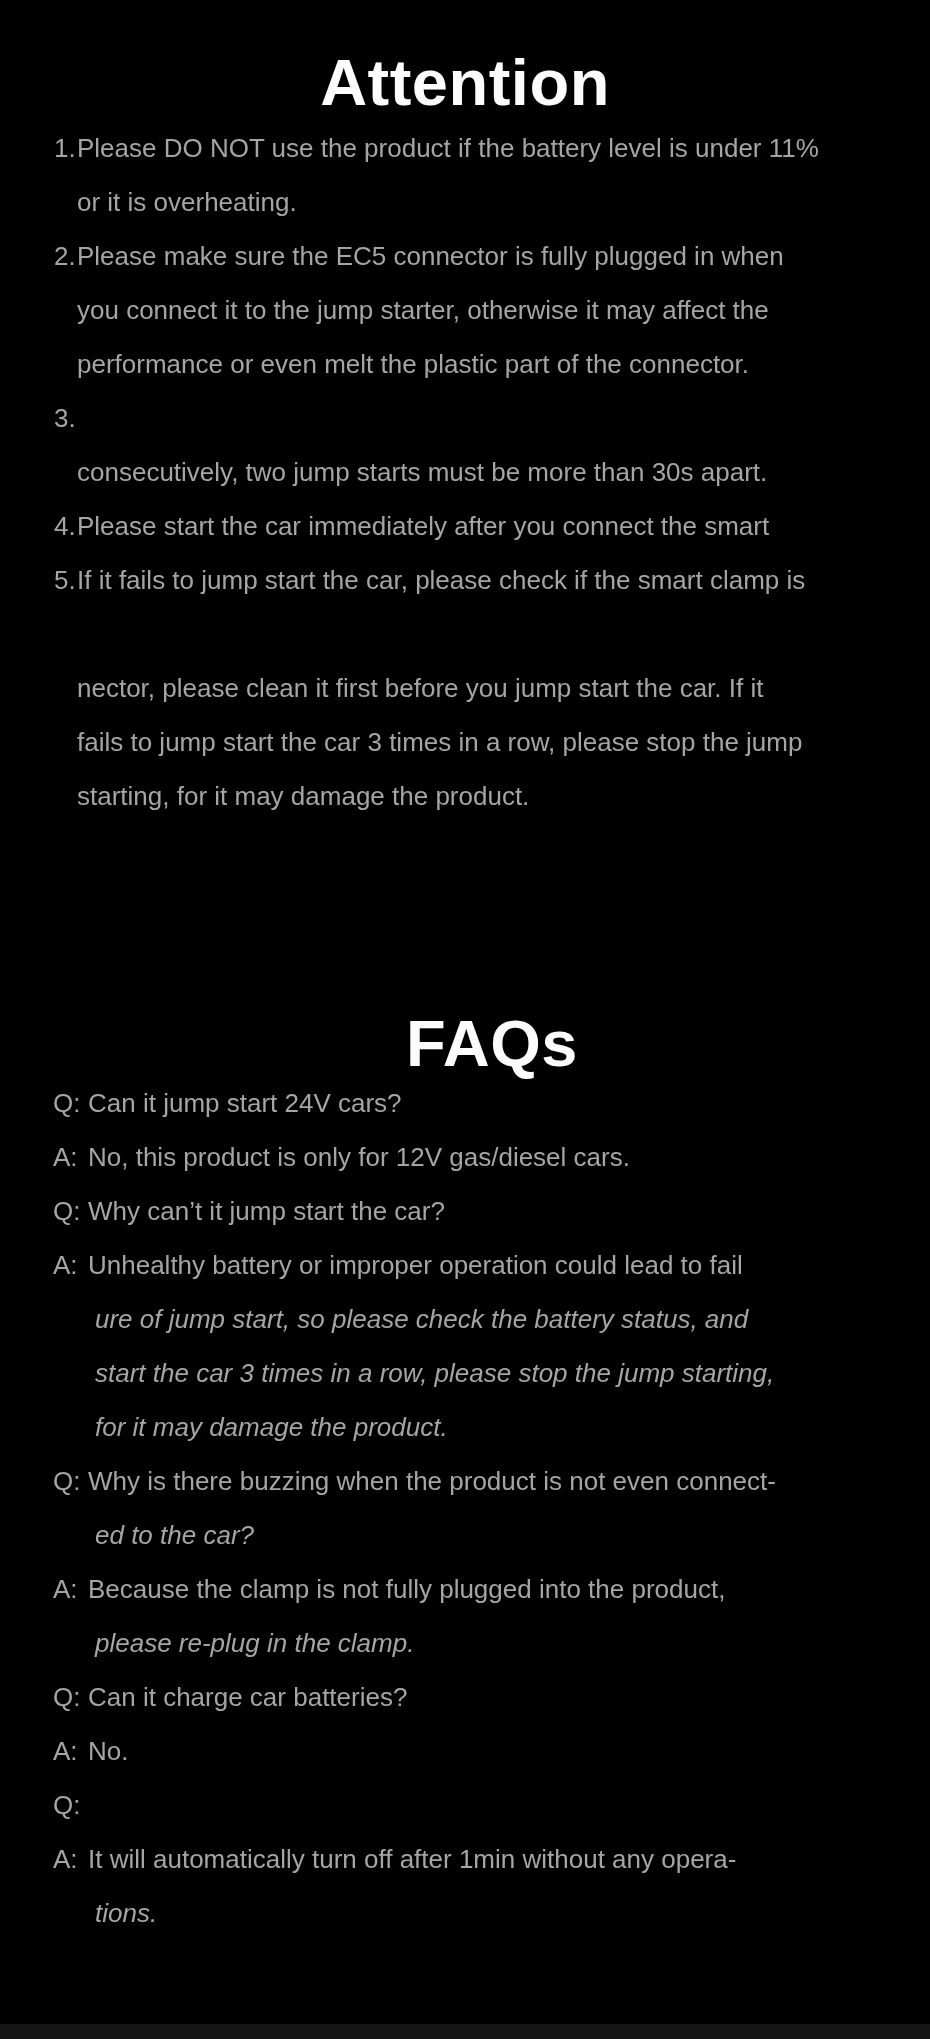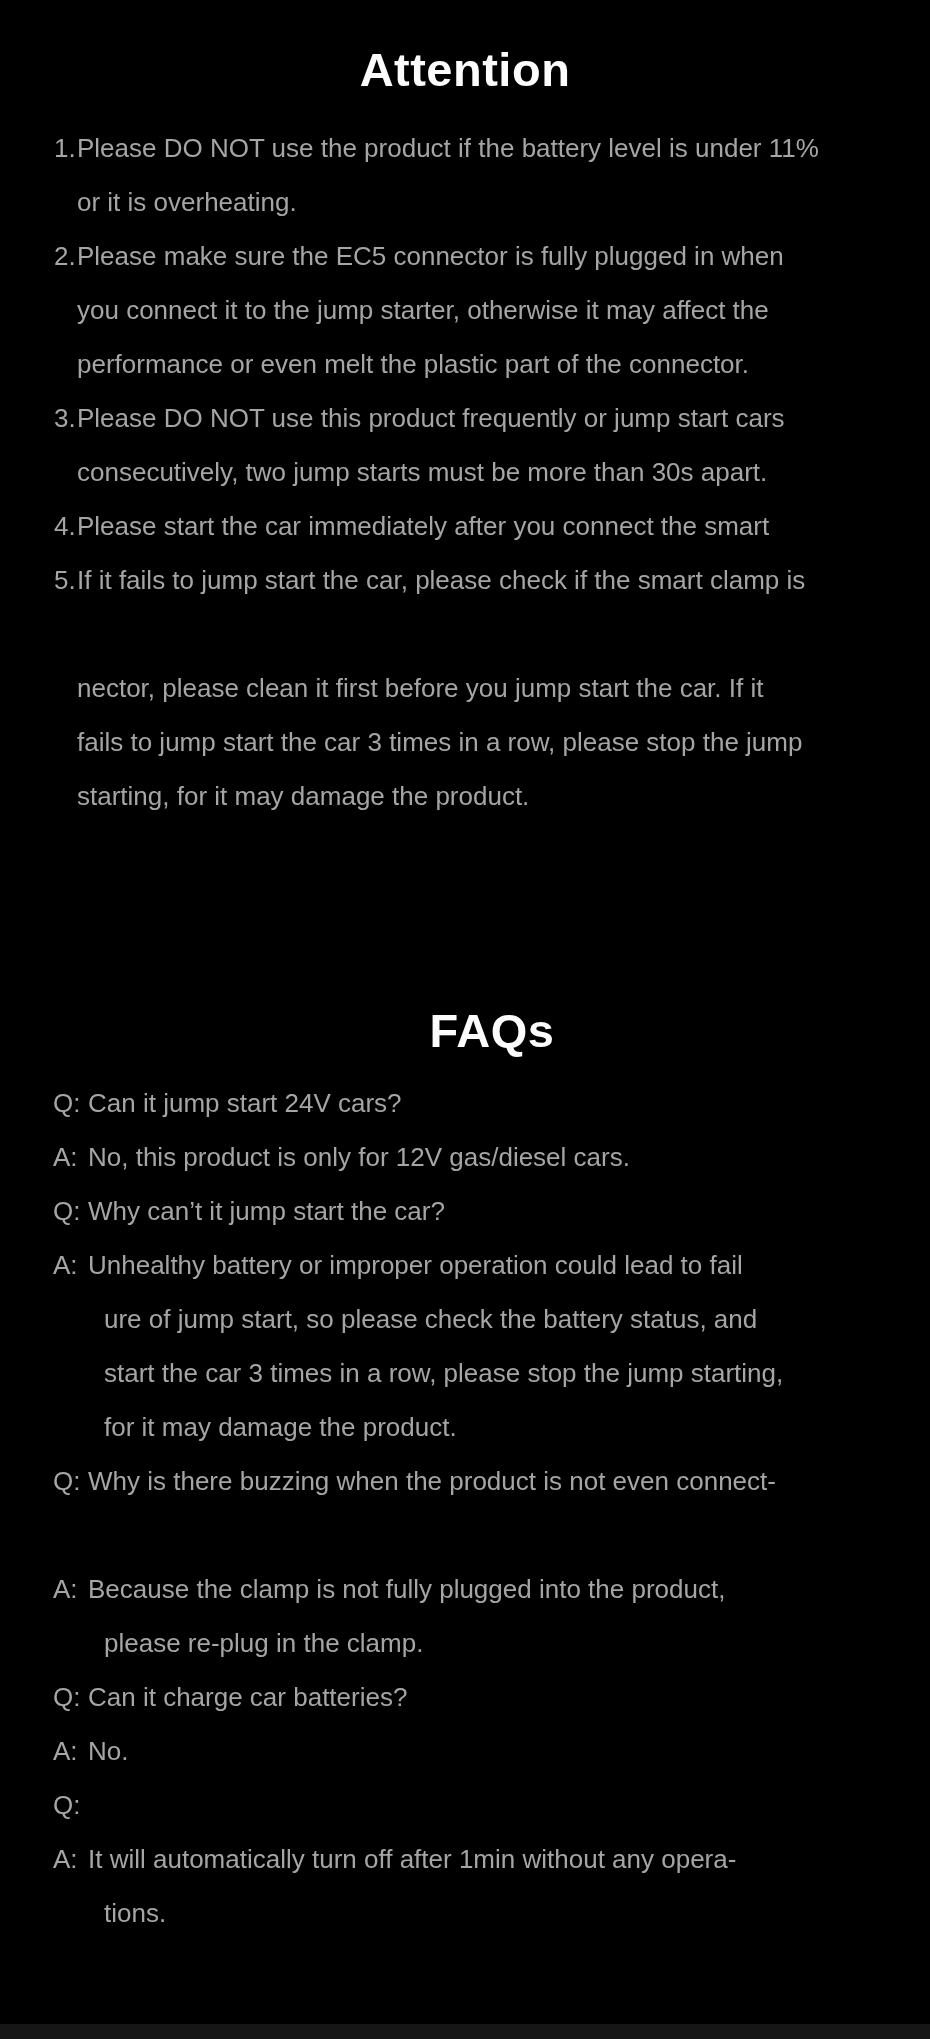--- a/index.html
+++ b/index.html
@@ -10,21 +10,21 @@
     position: relative;
     overflow: hidden;
     font-family: "Liberation Sans", sans-serif;
   }
   .section-title {
     position: absolute;
     left: 0;
     width: 930px;
     text-align: center;
     color: #fcfcfc;
-    font-size: 47px;
+    font-size: 65px;
     font-weight: 700;
     line-height: 78px;
     letter-spacing: 0.5px;
     white-space: nowrap;
   }
   #attention-title { top: 0; }
   #faqs-title { top: 961px; padding-left: 27px; }
   .line-list {
     position: absolute;
     left: 0;
@@ -37,21 +37,21 @@
     line-height: 54px;
     font-size: 26px;
     color: #a5a5a5;
     white-space: nowrap;
     display: flex;
   }
   .attn .row { padding-left: 54px; }
   .attn .marker { display: inline-block; width: 23px; flex: 0 0 23px; }
   .faq .row { padding-left: 53px; }
   .faq .marker { display: inline-block; width: 35px; flex: 0 0 35px; }
-  .faq .row.cont .text { margin-left: 16px; }
+  .faq .row.cont .text { margin-left: 7px; font-style: italic; }
   .text { display: inline-block; }
   #footer-strip {
     position: absolute;
     left: 0;
     top: 2024px;
     width: 930px;
     height: 15px;
     background: #161616;
   }
 </style>
@@ -76,21 +76,20 @@
   <div class="row">
     <span class="marker"></span>
     <span class="text">you connect it to the jump starter, otherwise it may affect the</span>
   </div>
   <div class="row">
     <span class="marker"></span>
     <span class="text">performance or even melt the plastic part of the connector.</span>
   </div>
   <div class="row">
     <span class="marker">3.</span>
-    <span class="text">Please DO NOT use this product frequently or jump start cars</span>
   </div>
   <div class="row">
     <span class="marker"></span>
     <span class="text">consecutively, two jump starts must be more than 30s apart.</span>
   </div>
   <div class="row">
     <span class="marker">4.</span>
     <span class="text">Please start the car immediately after you connect the smart</span>
   </div>
   <div class="row">
@@ -144,20 +143,21 @@
   <div class="row cont">
     <span class="marker"></span>
     <span class="text">for it may damage the product.</span>
   </div>
   <div class="row">
     <span class="marker">Q:</span>
     <span class="text">Why is there buzzing when the product is not even connect-</span>
   </div>
   <div class="row cont">
     <span class="marker"></span>
+    <span class="text">ed to the car?</span>
   </div>
   <div class="row">
     <span class="marker">A:</span>
     <span class="text">Because the clamp is not fully plugged into the product,</span>
   </div>
   <div class="row cont">
     <span class="marker"></span>
     <span class="text">please re-plug in the clamp.</span>
   </div>
   <div class="row">

